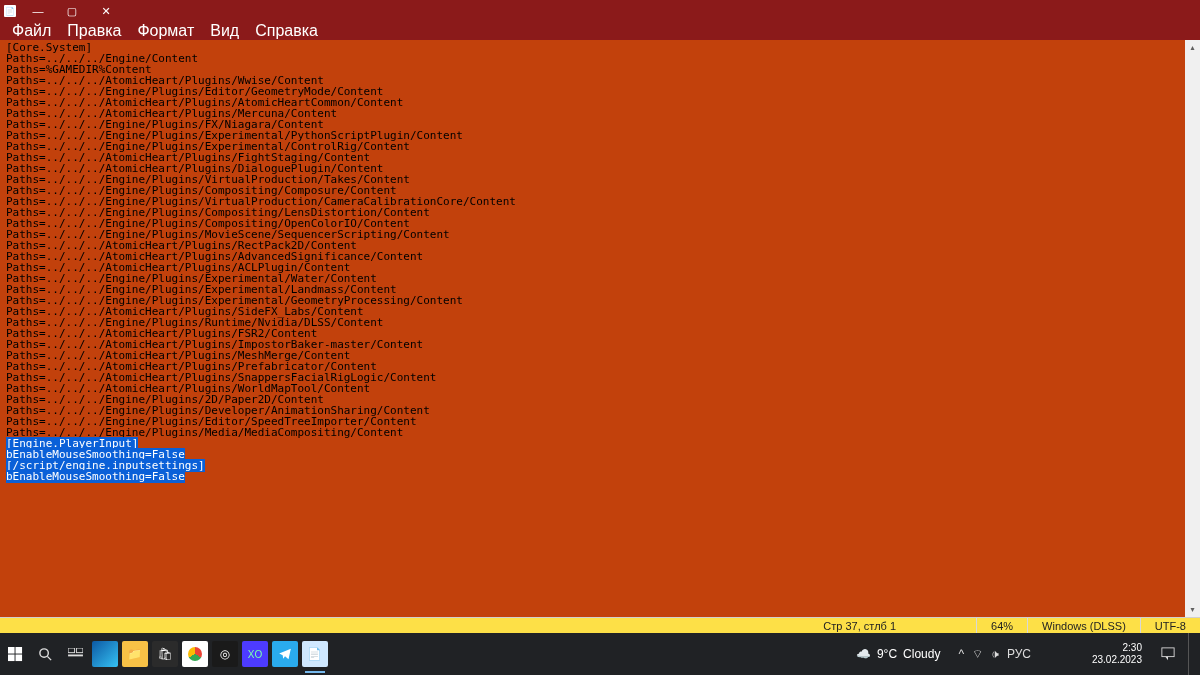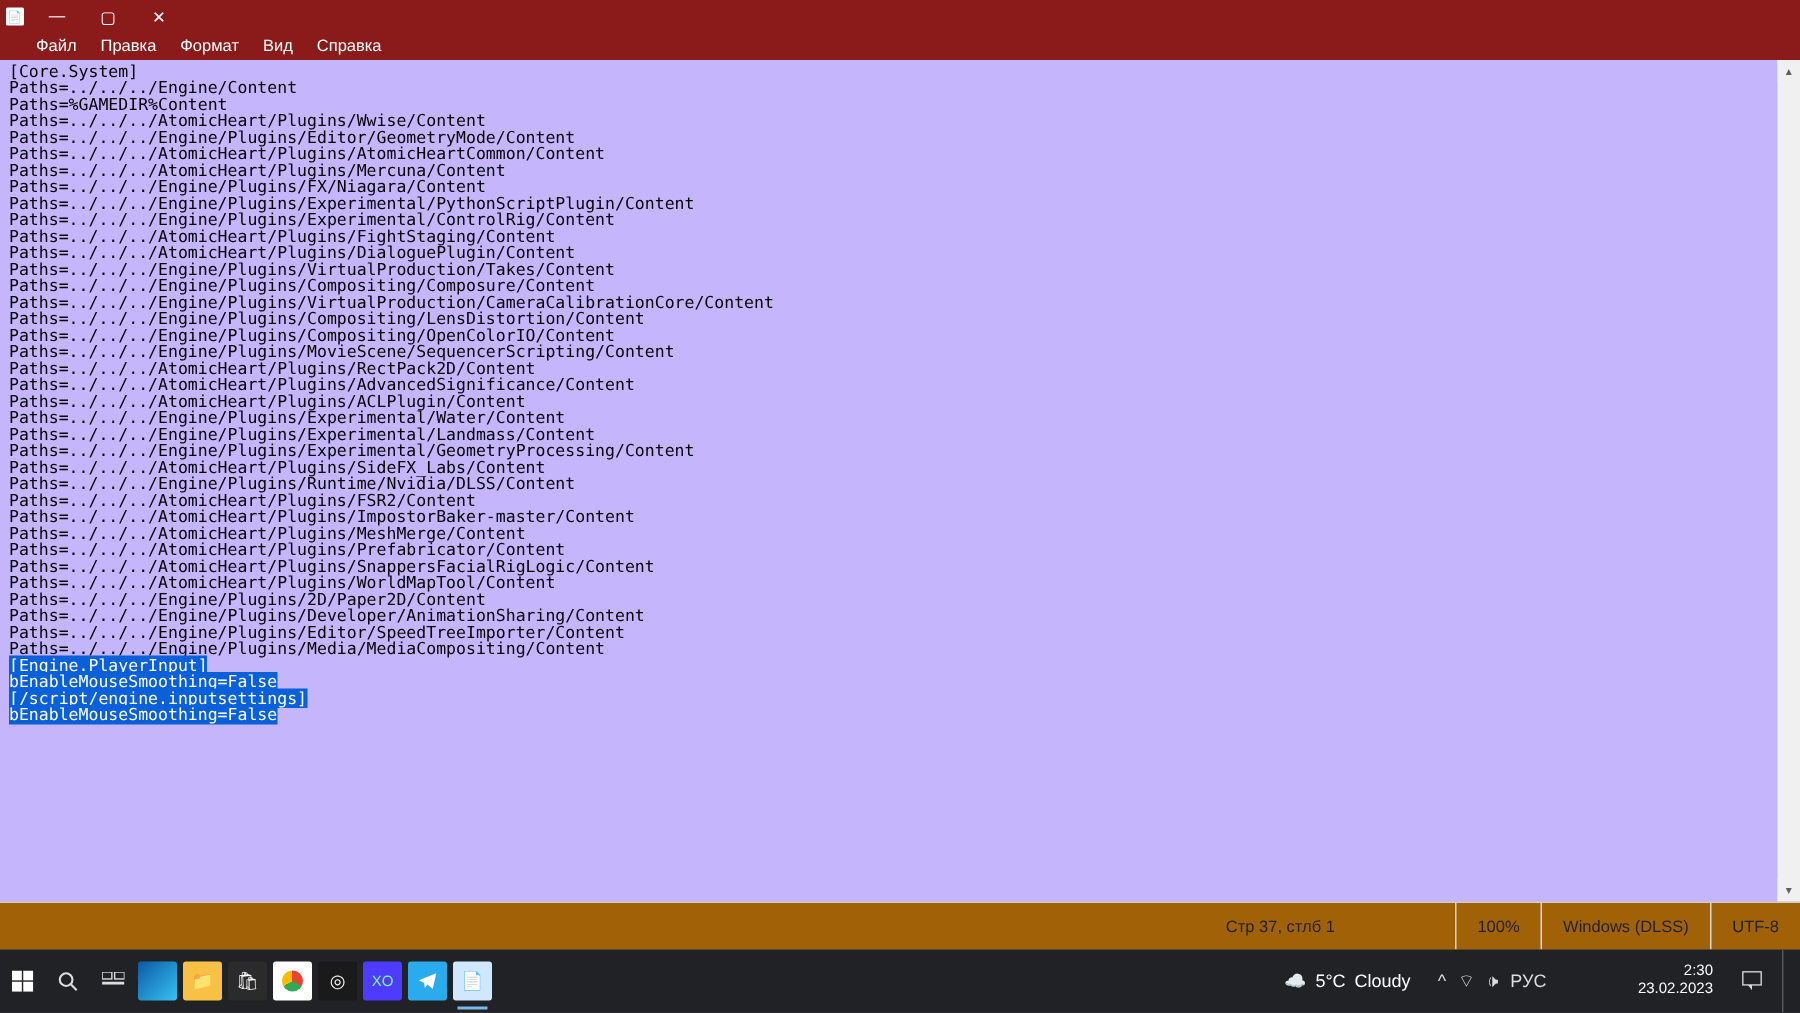--- a/index.html
+++ b/index.html
@@ -2,29 +2,29 @@
 <html><head>
 <meta charset="utf-8">
 <style>
   * { margin: 0; padding: 0; box-sizing: border-box; }
   html, body { width: 1200px; height: 675px; overflow: hidden; font-family: "Segoe UI", Tahoma, sans-serif; background: #000; }
   .window { width: 1200px; height: 633px; display: flex; flex-direction: column; background: #fff; }
   .titlebar { height: 22px; background: #8b1a1a; color: #fff; display: flex; align-items: center; padding: 0 4px; font-size: 11px; }
   .titlebar .icon { width: 12px; height: 12px; background: #fff; margin-right: 5px; display:inline-flex; align-items:center; justify-content:center; font-size:8px; color:#555; border-radius:1px;}
   .titlebar .title { flex: 1; }
   .titlebar .winbtn { width: 34px; height: 20px; display: flex; align-items: center; justify-content: center; font-size: 11px; color:#fff; cursor:pointer; }
-  .menubar { height: 18px; background: #8b1a1a; color: #fff; display: flex; align-items: center; padding: 0 18px; font-size: 11px; gap: 4px; }
+  .menubar { height: 18px; background: #8b1a1a; color: #fff; display: flex; align-items: center; padding: 0 6px; font-size: 16px; gap: 4px; }
   .menubar .item { padding: 1px 6px; cursor: pointer; }
-  .editor-wrap { flex: 1; position: relative; background: #c4b5fd; overflow: hidden; }
+  .editor-wrap { flex: 1; position: relative; background: #c2410c; overflow: hidden; }
   .editor { position:absolute; top:0; left:0; right:15px; bottom:0; padding: 2px 6px; font-family: Consolas, monospace; font-size: 11px; line-height: 11px; white-space: pre; color: #000; overflow:hidden;}
   .editor .sel { background: #0a60d8; color: #fff; margin-top: 48px; }
   .vscroll { position:absolute; top:0; right:0; bottom:0; width:15px; background:#f0f0f0; }
   .vscroll .up, .vscroll .down { height:15px; background:#f0f0f0; display:flex; align-items:center; justify-content:center; font-size:8px; color:#606060; position:absolute; left:0; right:0;}
   .vscroll .up{top:0;} .vscroll .down{bottom:0;}
-  .statusbar { height: 32px; background: #a16207; border-top: 1px solid #d0d0d0; display: flex; align-items: center; justify-content: flex-end; font-size: 11px; color: #222; }
+  .statusbar { height: 16px; background: #fde047; border-top: 1px solid #d0d0d0; display: flex; align-items: center; justify-content: flex-end; font-size: 11px; color: #222; }
   .statusbar .cell { padding: 0 14px; border-left: 1px solid #d8d8d8; height: 100%; display: flex; align-items: center; }
   .statusbar .cell.first { border-left: none; flex:1; justify-content:flex-end; padding-right:80px;}
   .taskbar { width: 1200px; height: 42px; background: #202225; display: flex; align-items: center; color: #fff; position: relative; }
   .tb-left { display:flex; align-items:center; height:100%; }
   .tb-btn { width: 30px; height: 42px; display: flex; align-items: center; justify-content: center; font-size: 13px; cursor:pointer; color:#ddd; }
   .tb-btn.start svg { width:15px; height:15px; }
   .tb-icon { width:26px; height:26px; margin: 0 2px; border-radius:2px; display:flex; align-items:center; justify-content:center; font-size:12px; cursor:pointer; position:relative;}
   .tb-icon.active::after{content:""; position:absolute; bottom:-6px; left:3px; right:3px; height:2px; background:#76b9ed;}
   .tb-right { position:absolute; right:0; top:0; bottom:0; display:flex; align-items:center; padding-right:6px; gap:8px; font-size:11px;}
   .weather { display:flex; align-items:center; gap:6px; padding:0 10px; font-size:12px;}
@@ -90,21 +90,21 @@
 bEnableMouseSmoothing=False
 [/script/engine.inputsettings]
 bEnableMouseSmoothing=False</span></div>
     <div class="vscroll">
       <div class="up">▴</div>
       <div class="down">▾</div>
     </div>
   </div>
   <div class="statusbar">
     <div class="cell first">Стр 37, стлб 1</div>
-    <div class="cell">100%</div>
+    <div class="cell">64%</div>
     <div class="cell">Windows (DLSS)</div>
     <div class="cell">UTF-8</div>
   </div>
 </div>
 
 <div class="taskbar">
   <div class="tb-left">
     <div class="tb-btn start">
       <svg viewBox="0 0 16 16">
           <rect x="0" y="0" width="7" height="7" fill="#fff"></rect>
@@ -137,21 +137,21 @@
     <div class="tb-icon" style="background:#2aabee;">
         <svg width="14" height="14" viewBox="0 0 24 24">
           <path d="M2 11l20-8-4 18-6-5-3 4-1-6z" fill="#fff"></path>
         </svg>
       </div>
     <div class="tb-icon active" style="background:#cfe8ff;">📄</div>
   </div>
   <div class="tb-right">
     <div class="weather">
       <span>☁️</span>
-      <span>5°C</span>
+      <span>9°C</span>
       <span>Cloudy</span>
     </div>
     <div class="tray">
       <span>^</span>
       <span>⌔</span>
       <span>🕩</span>
       <span>РУС</span>
     </div>
     <div class="clock">
       <div>2:30</div>

